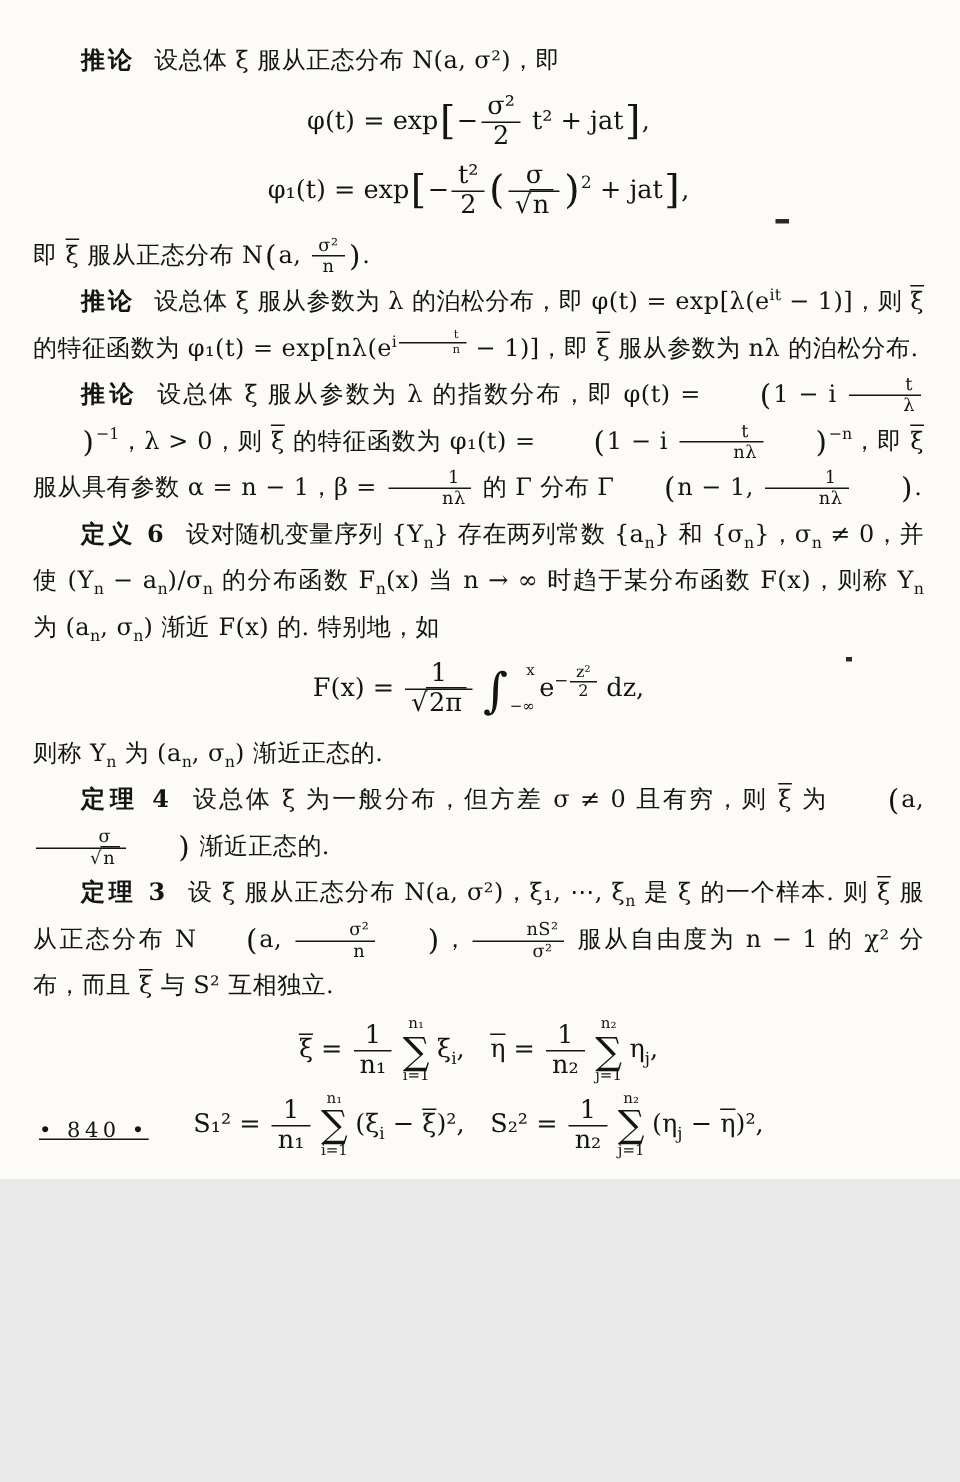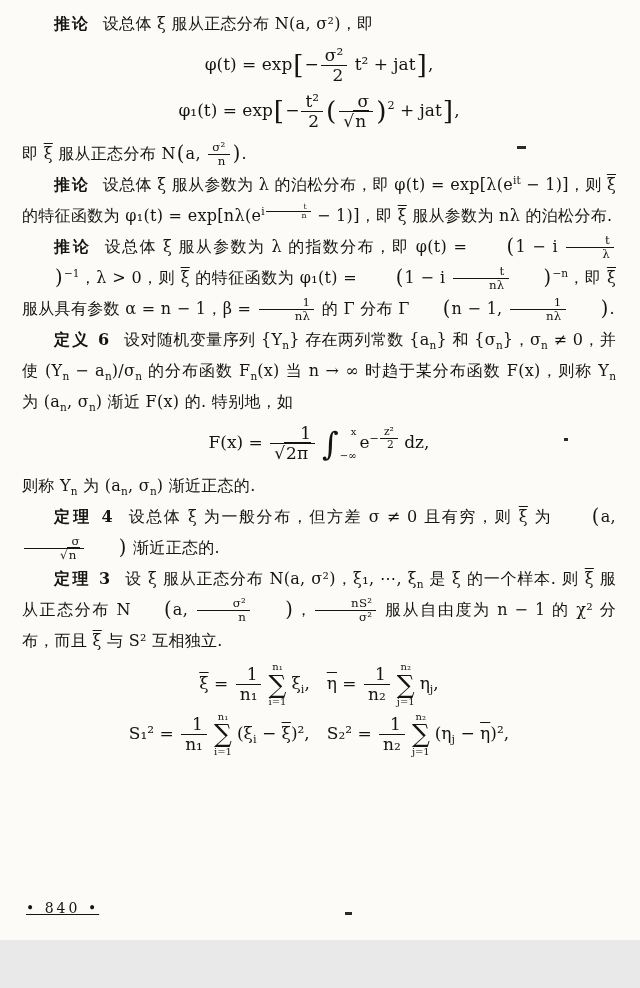--- a/index.html
+++ b/index.html
@@ -4,23 +4,23 @@
 <style>
   :root { --ink:#141414; --paper:#fcfbf8; }
   html,body { margin:0; padding:0; }
   body {
     width:640px; height:988px;
     background:#e9e9e9;
     font-family:"DejaVu Serif","Liberation Serif",serif;
   }
   .page {
     position:relative;
-    width:640px; height:940px;
+    width:640px; height:786px;
     box-sizing:border-box;
-    padding:8px 24px 0 22px;
+    padding:24px 24px 0 22px;
     background:var(--paper);
     color:var(--ink);
     overflow:hidden;
   }
   .para {
     margin:0;
     text-align:justify;
     line-height:31px;
     font-size:16px;
     letter-spacing:0.3px;
@@ -30,21 +30,21 @@
   .formula {
     text-align:center;
     font-size:17px;
     margin:7px 0;
     line-height:1.2;
     white-space:nowrap;
   }
   
   .frac {
     display:inline-flex; flex-direction:column;
-    text-align:right; vertical-align:middle;
+    text-align:center; vertical-align:middle;
     margin:0 2px; line-height:1.12;
   }
   .ftop { border-bottom:1.4px solid var(--ink); padding:0 4px; display:block; }
   .fbot { padding:0 4px; display:block; }
   .para .frac { font-size:0.74em; margin-top:-5px; margin-bottom:-5px; }
   sup .frac, sub .frac { font-size:0.95em; margin:0 1px; }
   
   .sqrt { white-space:nowrap; }
   .rad { margin-right:-1px; }
   .sqarg { border-top:1.4px solid var(--ink); padding:0 3px 0 2px; }

